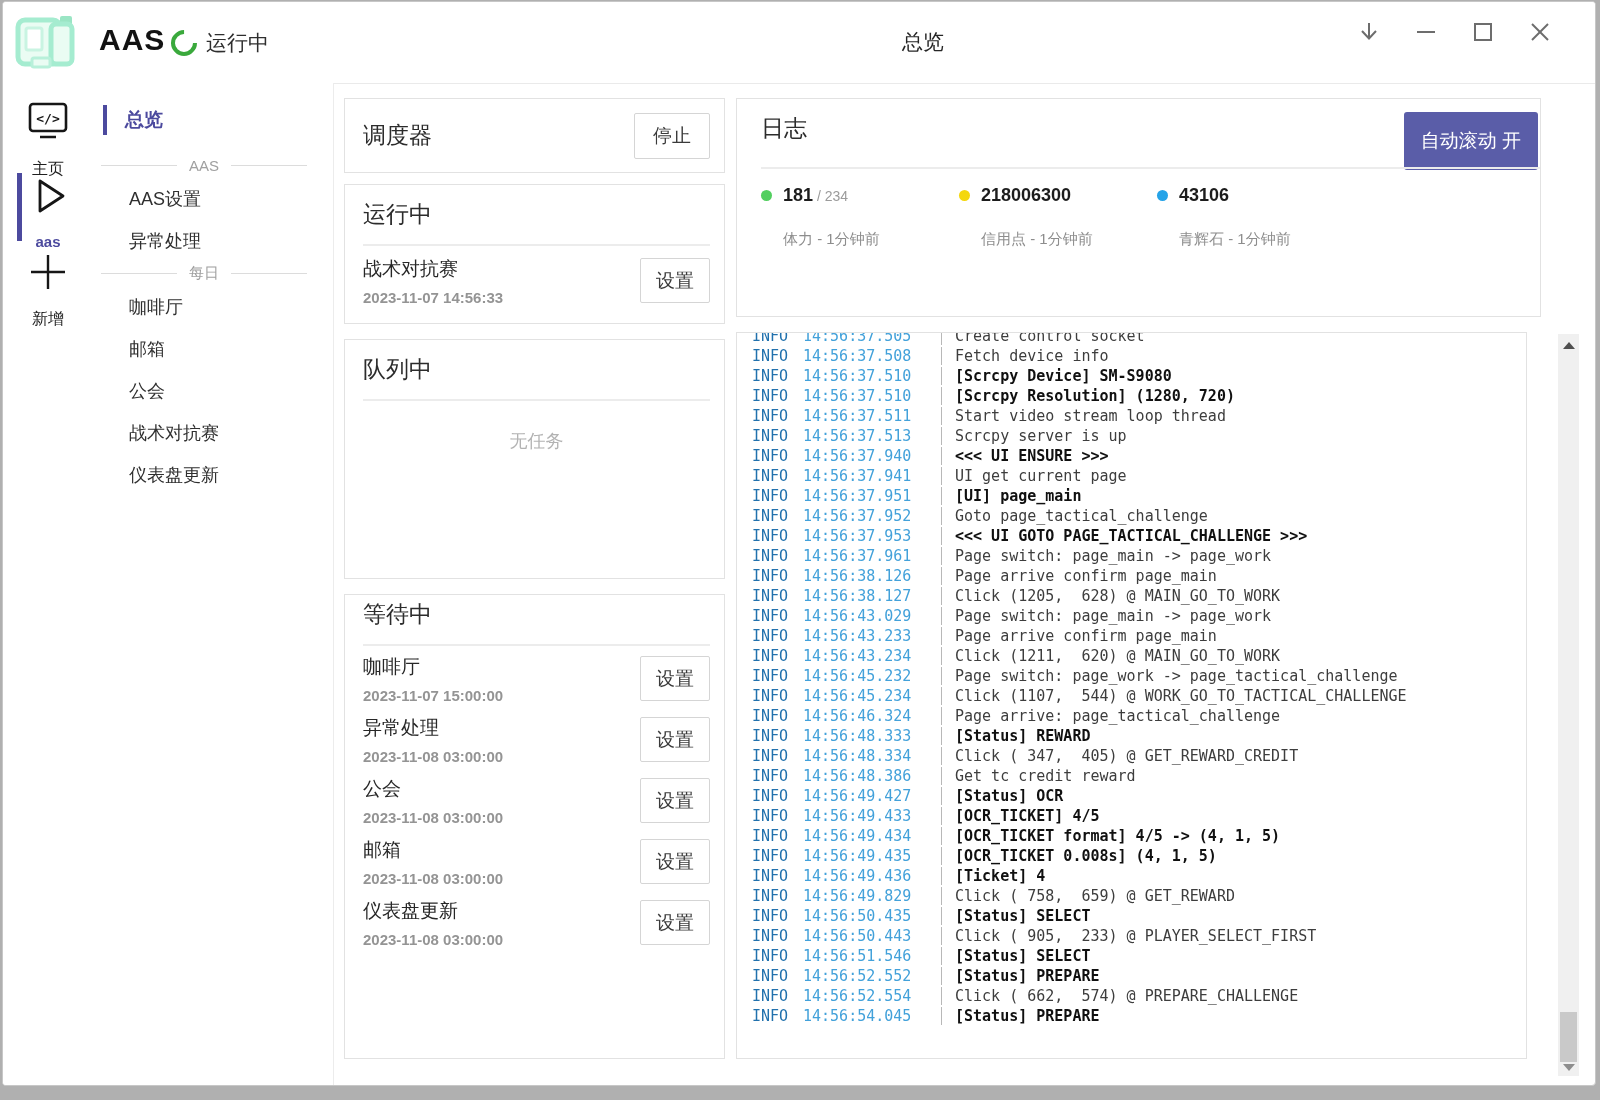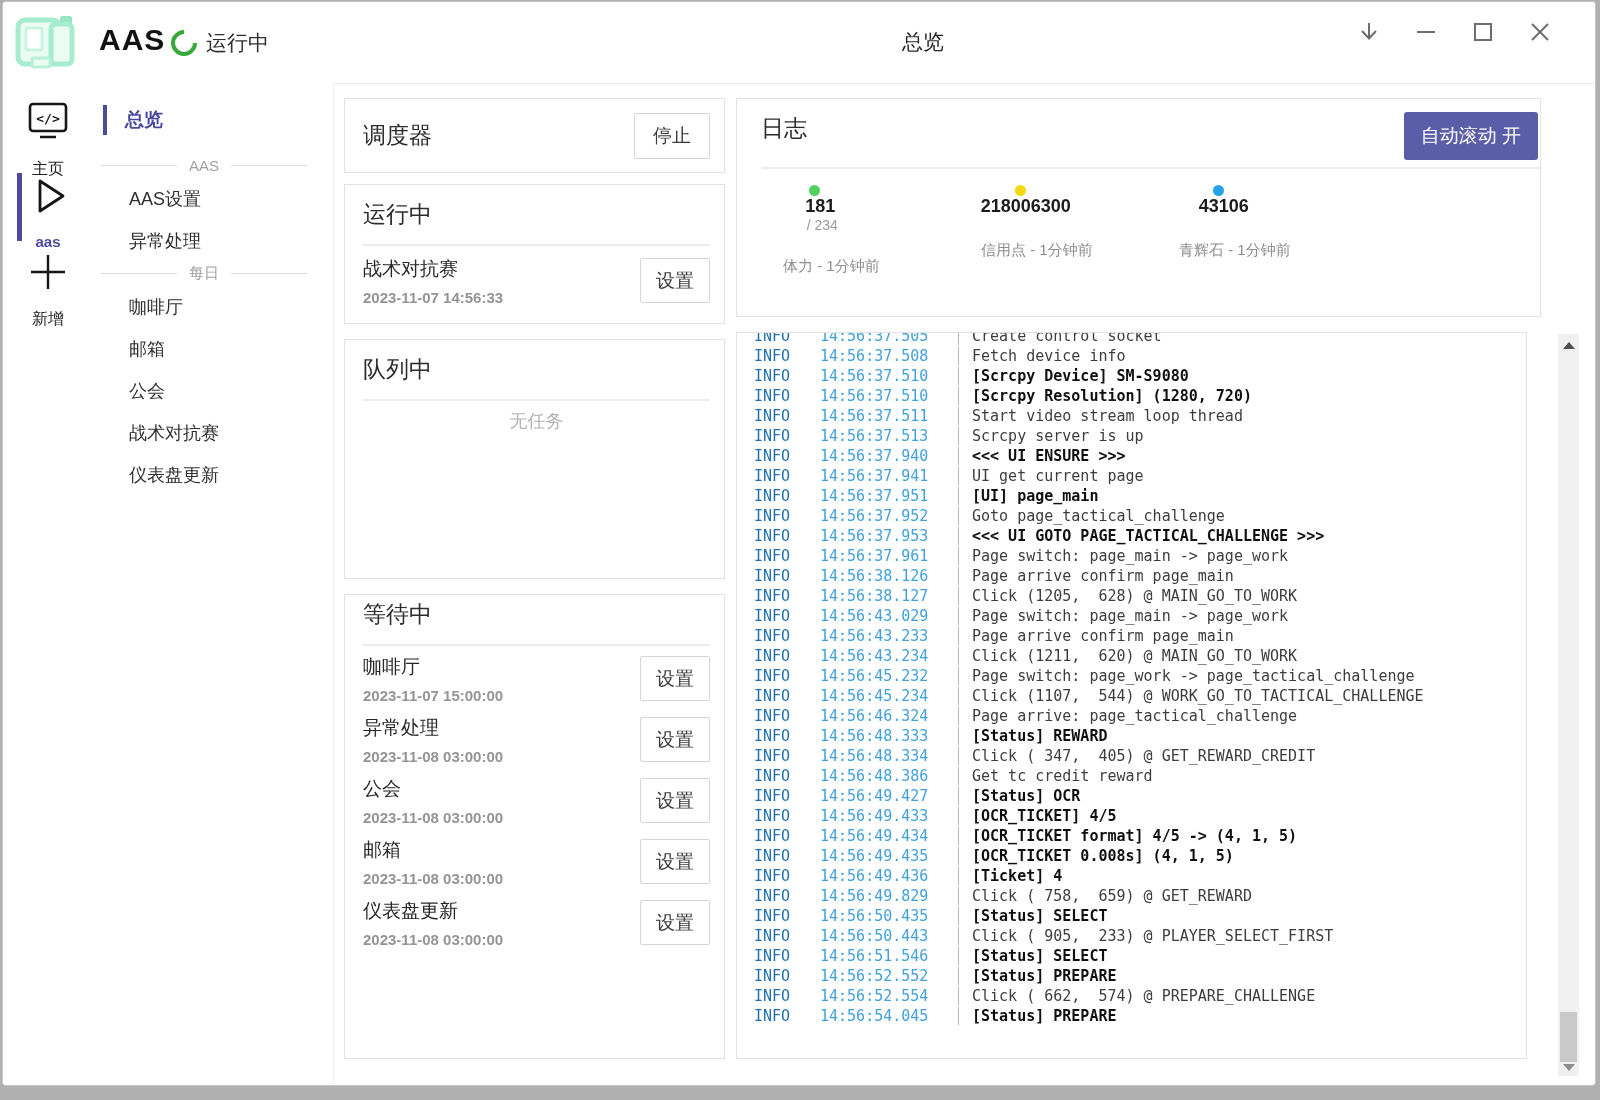--- a/index.html
+++ b/index.html
@@ -50,45 +50,45 @@
 
   #card-running{left:341px;top:182px;width:381px;height:140px;padding:14px 14px 0 18px;}
   #card-running .hdiv{margin-top:14px;}
   .task-row{display:flex;justify-content:space-between;align-items:flex-start;margin-top:10px;}
   .task-name{font-size:19px;color:#272727;}
   .task-time{font-size:15px;font-weight:700;color:#949494;margin-top:7px;}
   .btn-settings{width:70px;height:45px;margin-top:2px;}
 
   #card-queue{left:341px;top:337px;width:381px;height:240px;padding:14px 14px 0 18px;}
   #card-queue .hdiv{margin-top:14px;}
-  .empty-text{margin-top:8px;text-align:center;font-size:18px;color:#b3b3b3;}
+  .empty-text{margin-top:28px;text-align:center;font-size:18px;color:#b3b3b3;}
 
   #card-waiting{left:341px;top:592px;width:381px;height:465px;padding:4px 14px 0 18px;}
   #card-waiting .hdiv{margin-top:14px;}
   .wait-row{display:flex;justify-content:space-between;align-items:flex-start;height:61px;box-sizing:border-box;}
   .wait-list{margin-top:8px;}
 
   #card-loghead{left:733px;top:96px;width:805px;height:219px;position:absolute;}
   #card-loghead .card-title{position:absolute;left:24px;top:14px;}
   #card-loghead .hdiv{position:absolute;left:24px;right:0;top:68px;}
-  .btn-autoscroll{position:absolute;right:2px;top:13px;height:48px;padding:0 17px;background:var(--accent-btn);
+  .btn-autoscroll{position:absolute;right:2px;top:13px;height:58px;padding:0 17px;background:var(--accent-btn);
     color:#fff;border:none;border-radius:3px;font-size:19px;display:flex;align-items:center;cursor:pointer;font-family:inherit;}
   .stat{position:absolute;top:86px;}
-  .stat-top{display:flex;align-items:center;flex-direction:column;}
+  .stat-top{display:flex;align-items:center;}
   .stat-dot{width:11px;height:11px;border-radius:50%;margin-right:11px;}
   .stat-val{font-size:18px;font-weight:700;color:#1c1c1c;}
   .stat-total{font-size:14px;color:#9b9b9b;white-space:pre;}
   .stat-label{margin-left:22px;margin-top:24px;font-size:15px;color:#8d8d8d;}
 
   
   #log-view{left:733px;top:330px;width:791px;height:727px;overflow:hidden;}
   .log-lines{margin-top:-7px;}
   .log-line{display:flex;height:20px;align-items:center;font-family:"DejaVu Sans Mono","Liberation Mono",monospace;
     font-size:15px;white-space:pre;}
-  .ll-lvl{width:66px;margin-left:17px;color:var(--log-level,#2171ad);flex:none;}
+  .ll-lvl{width:66px;margin-left:0;color:var(--log-level,#2171ad);flex:none;text-align:center;}
   .ll-time{width:138px;color:var(--log-time,#42a1da);flex:none;}
   .ll-msg{border-left:1px solid #b8b8b8;padding-left:13px;color:#3d3d3d;}
   .log-line.bold .ll-msg{font-weight:700;color:#101010;}
 
   
   .scrollbar{position:absolute;left:1555px;top:332px;width:21px;height:742px;background:#f0f0f0;}
   .sb-thumb{position:absolute;left:2px;right:2px;top:678px;height:50px;background:#c9c9c9;cursor:pointer;}
   .sb-arrow{position:absolute;left:0;width:21px;height:14px;display:flex;align-items:center;justify-content:center;cursor:pointer;}
   .sb-up{top:4px;}.sb-down{bottom:2px;}
   .tri-up{width:0;height:0;border-left:6px solid transparent;border-right:6px solid transparent;border-bottom:7px solid #4f4f4f;}

